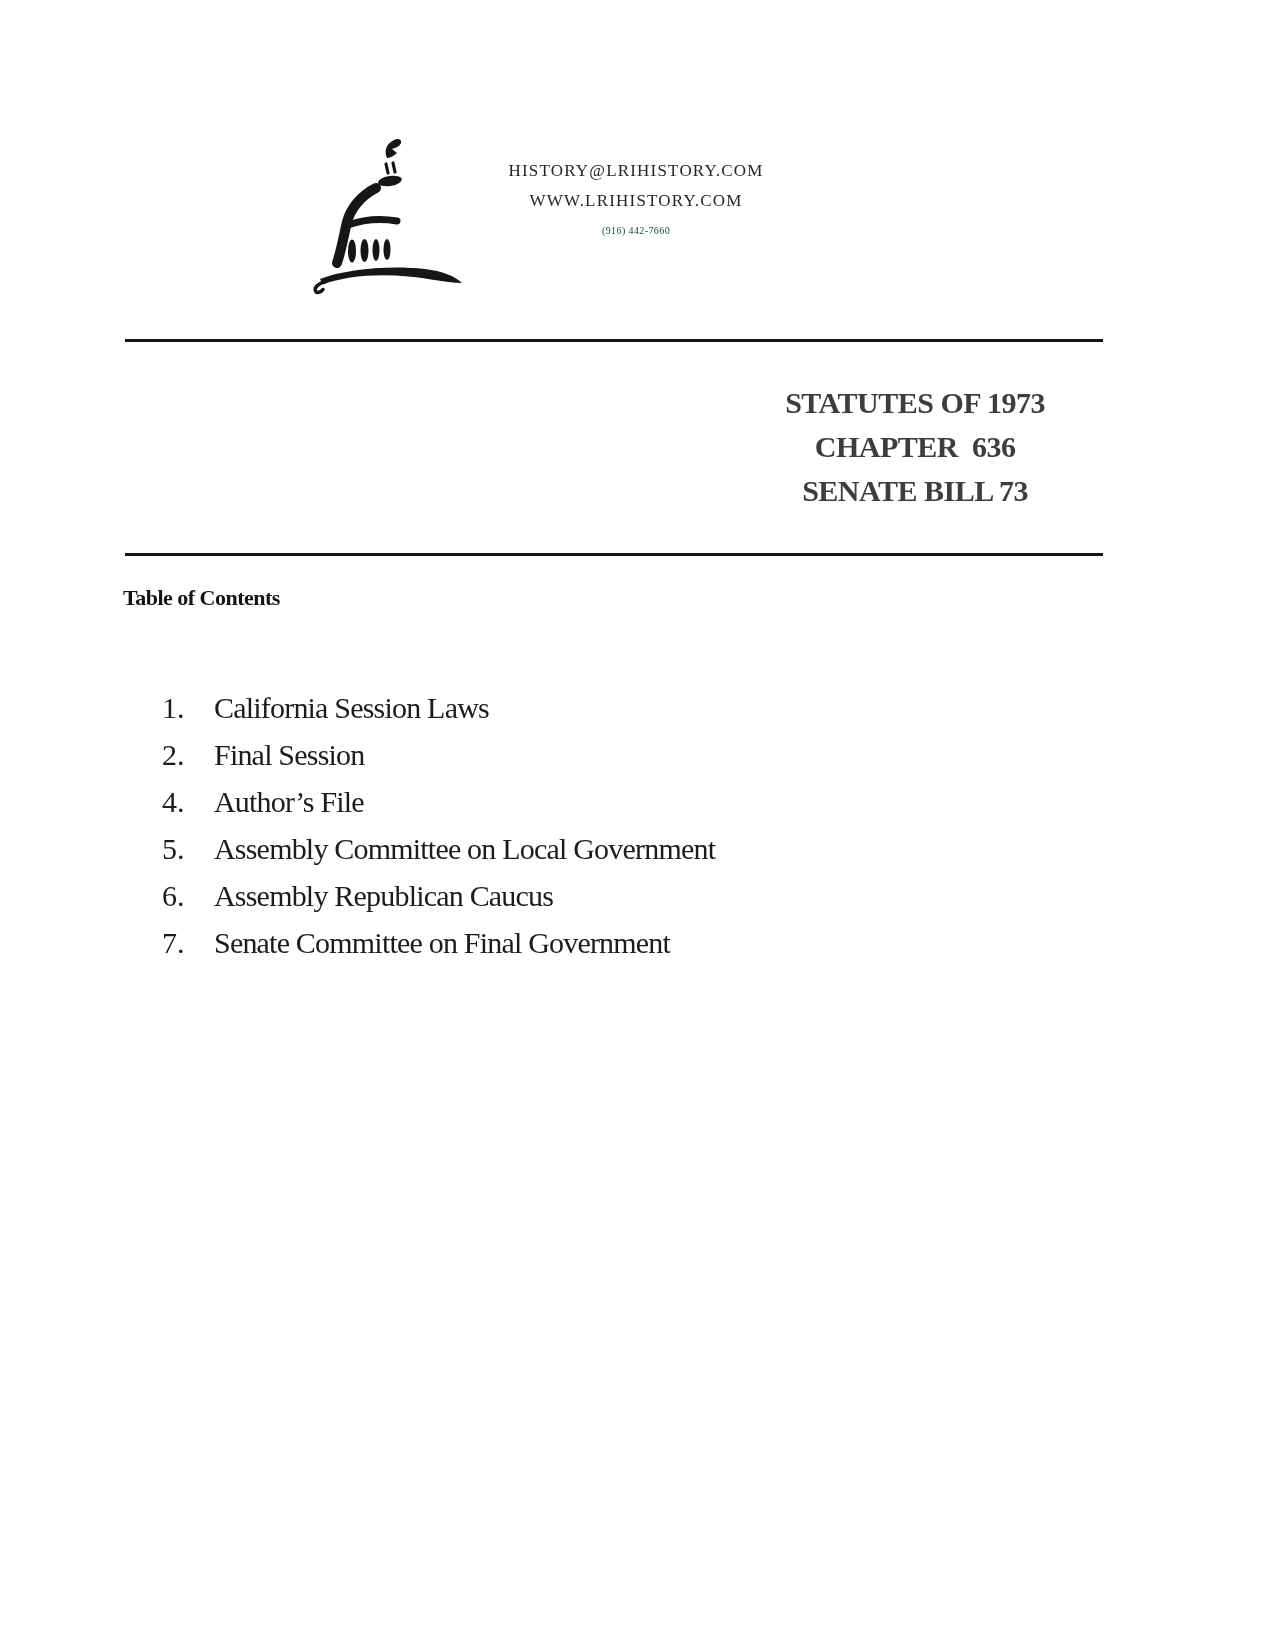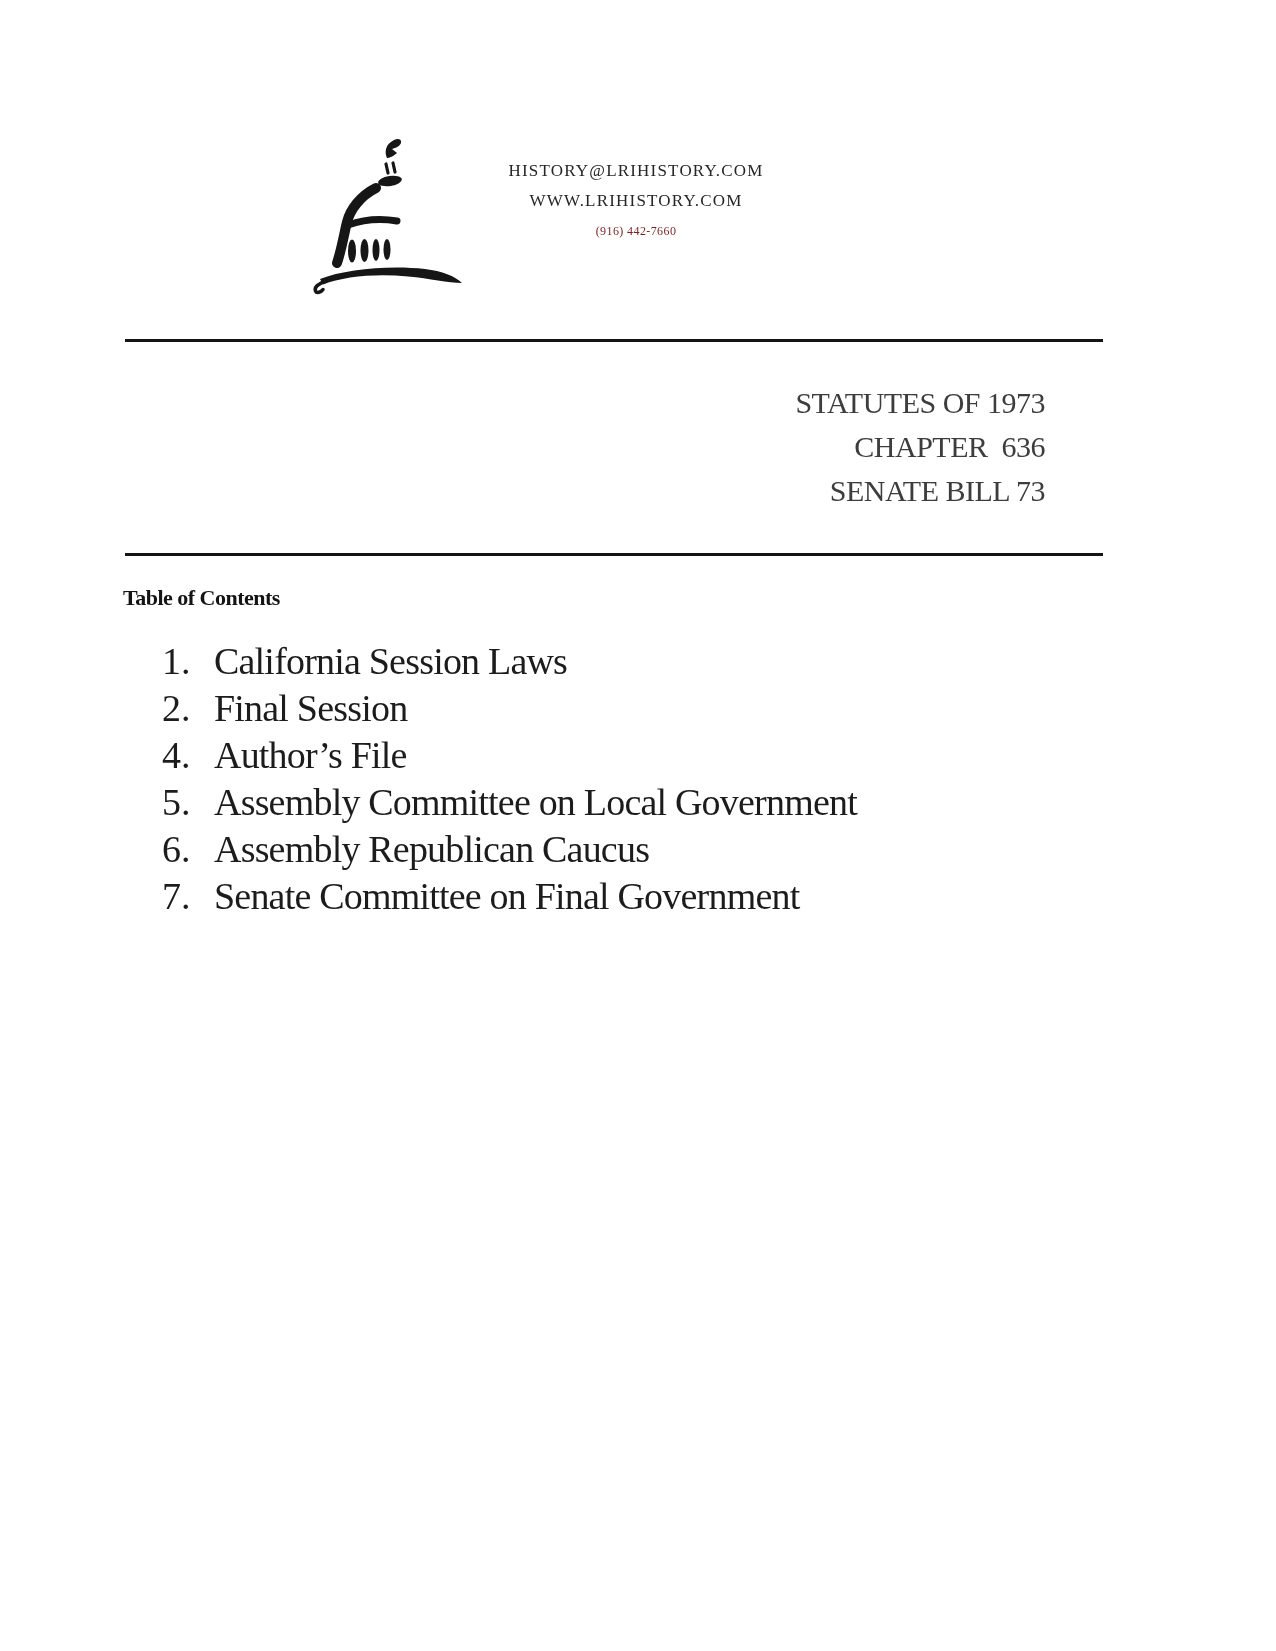--- a/index.html
+++ b/index.html
@@ -18,48 +18,48 @@
   }
   .company-name{
     font-size:30px;letter-spacing:0.5px;color:#161616;
     line-height:36px;margin-bottom:7px;white-space:nowrap;
   }
   .contact-line{
     font-size:17px;letter-spacing:1.2px;line-height:30px;
     color:#262626;white-space:nowrap;
   }
   .phone-line{
-    font-size:12px;letter-spacing:0.4px;line-height:30px;
-    color:#7f1d1d;white-space:nowrap;
+    font-size:10px;letter-spacing:0.4px;line-height:30px;
+    color:#14532d;white-space:nowrap;
   }
   
   .rule{
     position:absolute;left:125px;width:978px;height:3px;
     background:#151515;border:none;margin:0;
   }
   #rule-top{top:339px;}
   #rule-bottom{top:553px;}
   
   #case-block{
     position:absolute;right:231px;top:381px;
-    text-align:right;font-weight:normal;
+    text-align:center;font-weight:bold;
     font-size:30px;line-height:44px;letter-spacing:-0.5px;
     color:#3d3d3d;
   }
   .case-line{white-space:pre;}
   
   #toc-title{
     position:absolute;left:123px;top:585px;
     font-size:22px;font-weight:bold;letter-spacing:-0.5px;
     color:#141414;white-space:nowrap;
   }
   #toc-list{
-    position:absolute;left:162px;top:638px;
+    position:absolute;left:162px;top:684px;
     list-style:none;margin:0;padding:0;
-    font-size:38px;letter-spacing:-0.8px;color:#1c1c1c;
+    font-size:30px;letter-spacing:-0.8px;color:#1c1c1c;
   }
   #toc-list li{
     height:47px;line-height:47px;white-space:nowrap;
   }
   .toc-num{display:inline-block;width:52px;letter-spacing:0;}
 </style>
 </head>
 <body>
 
 <div id="page">

